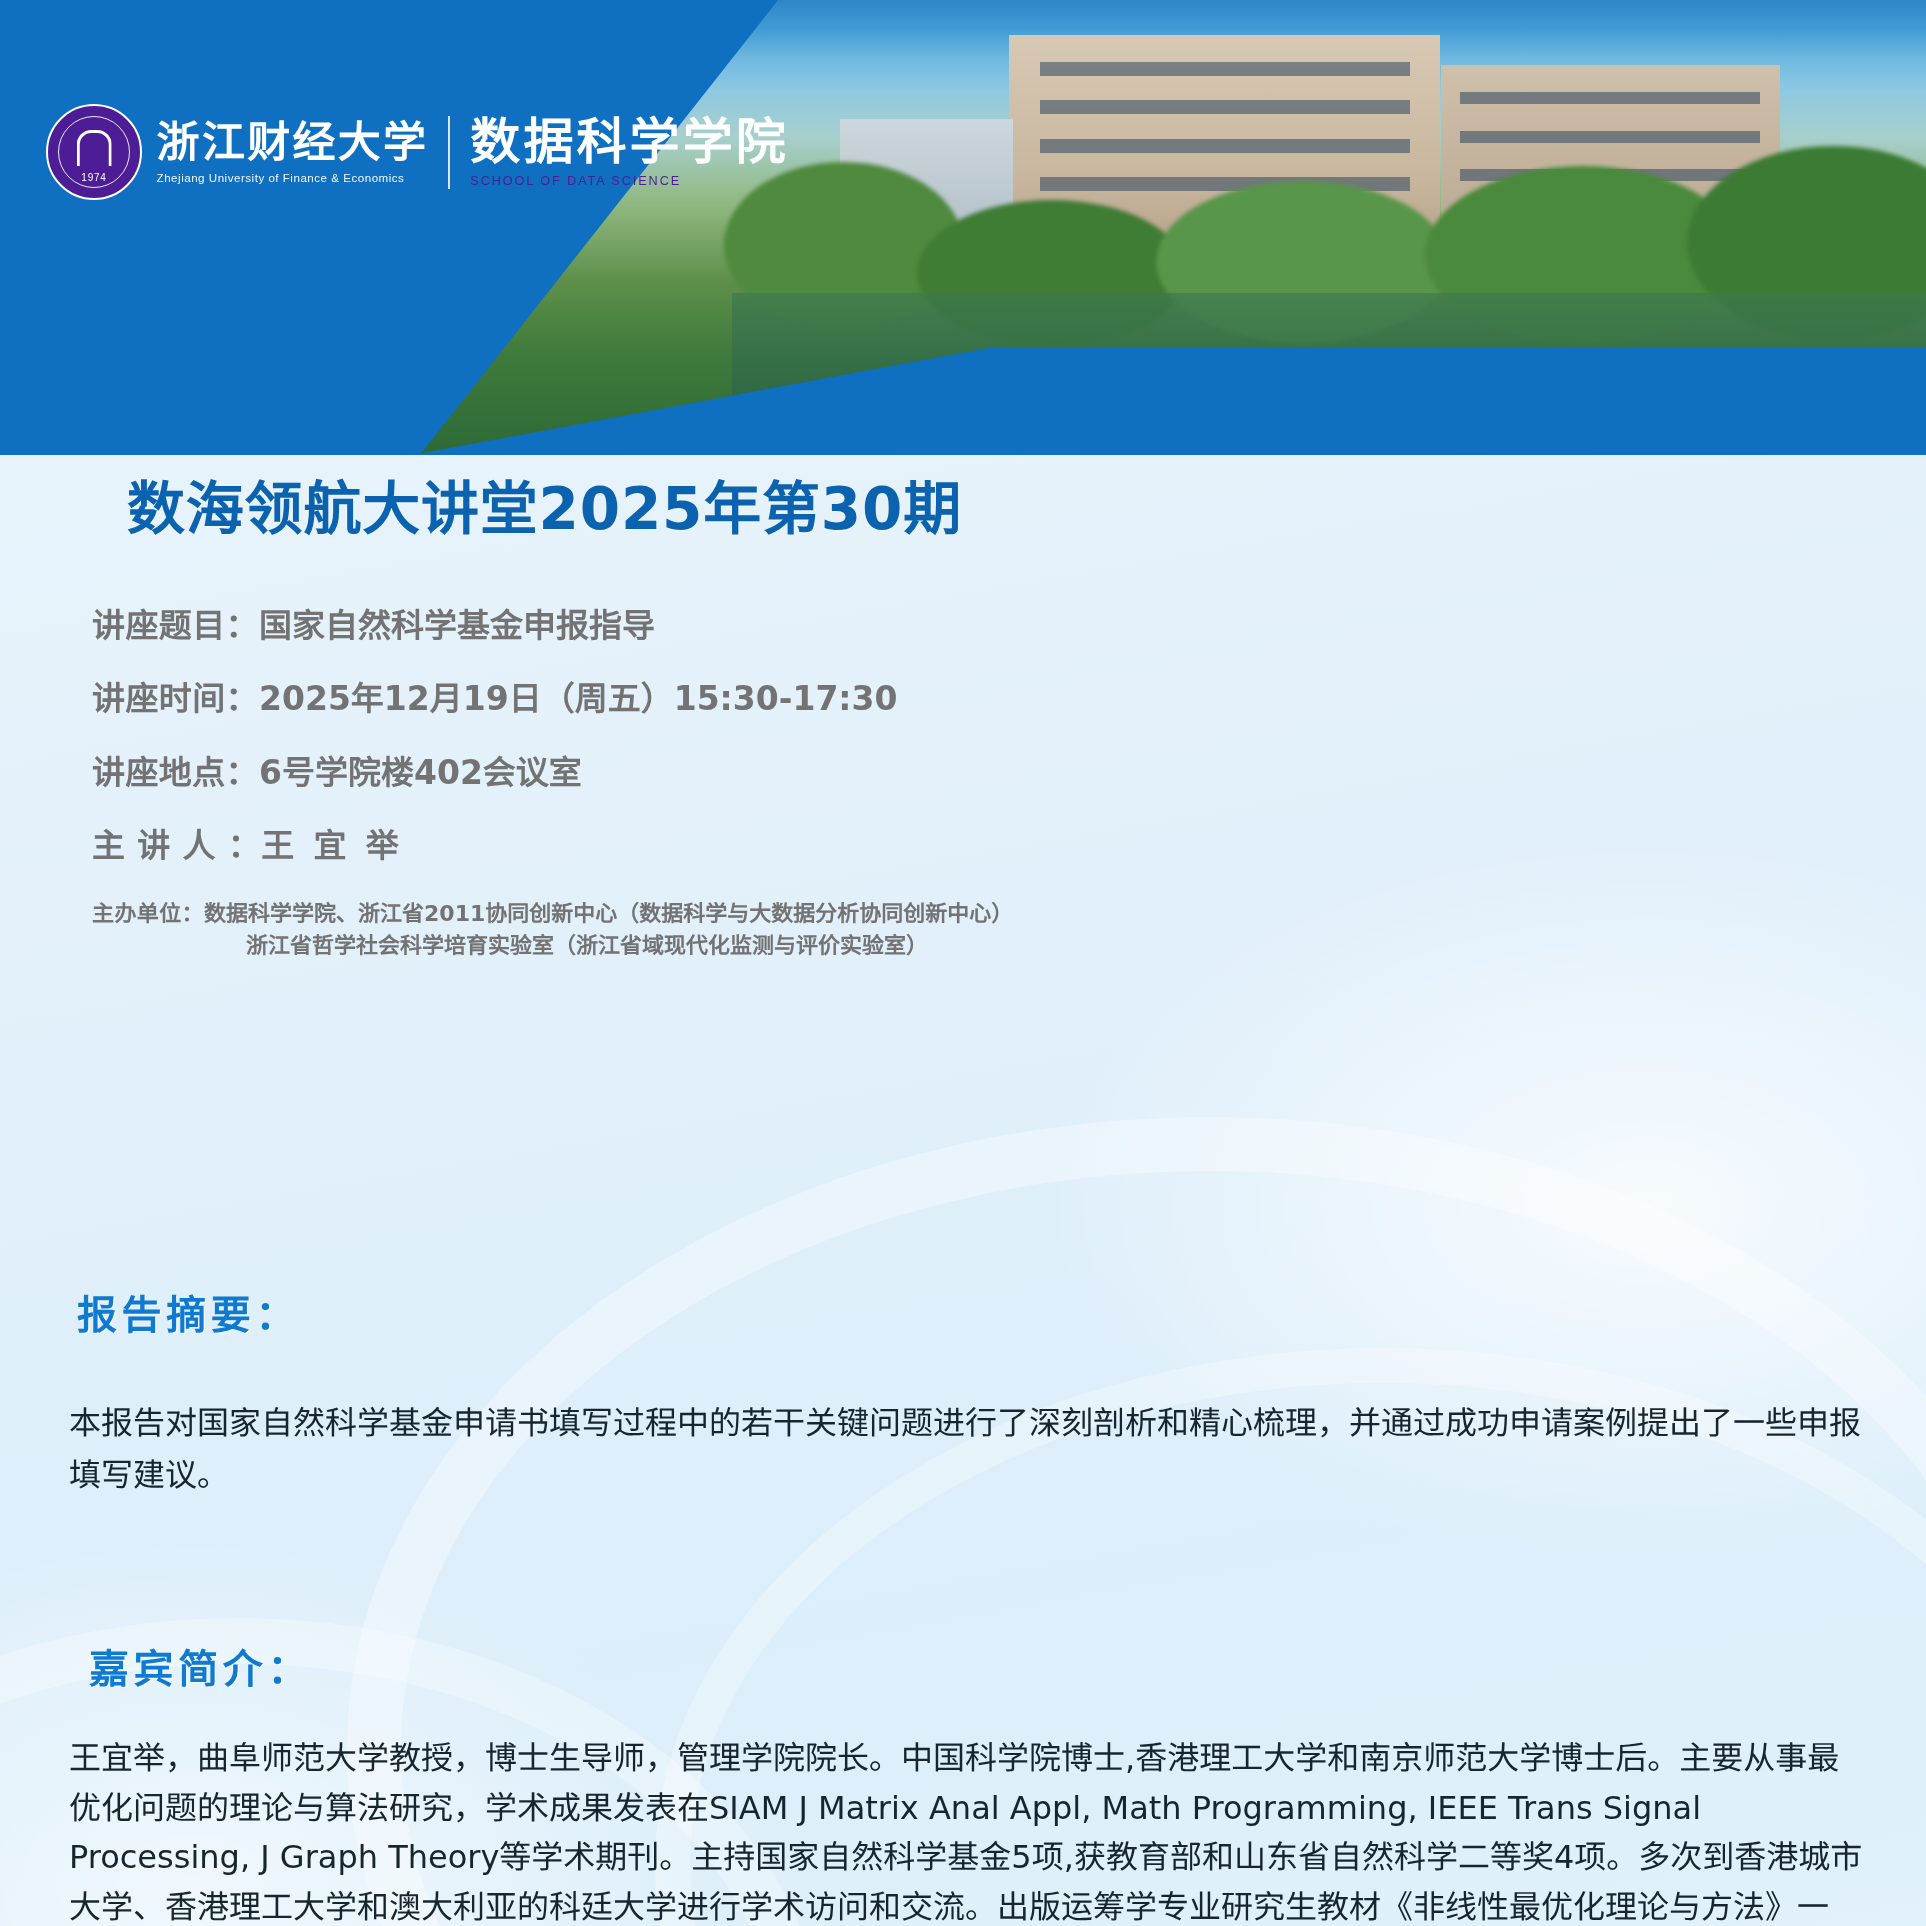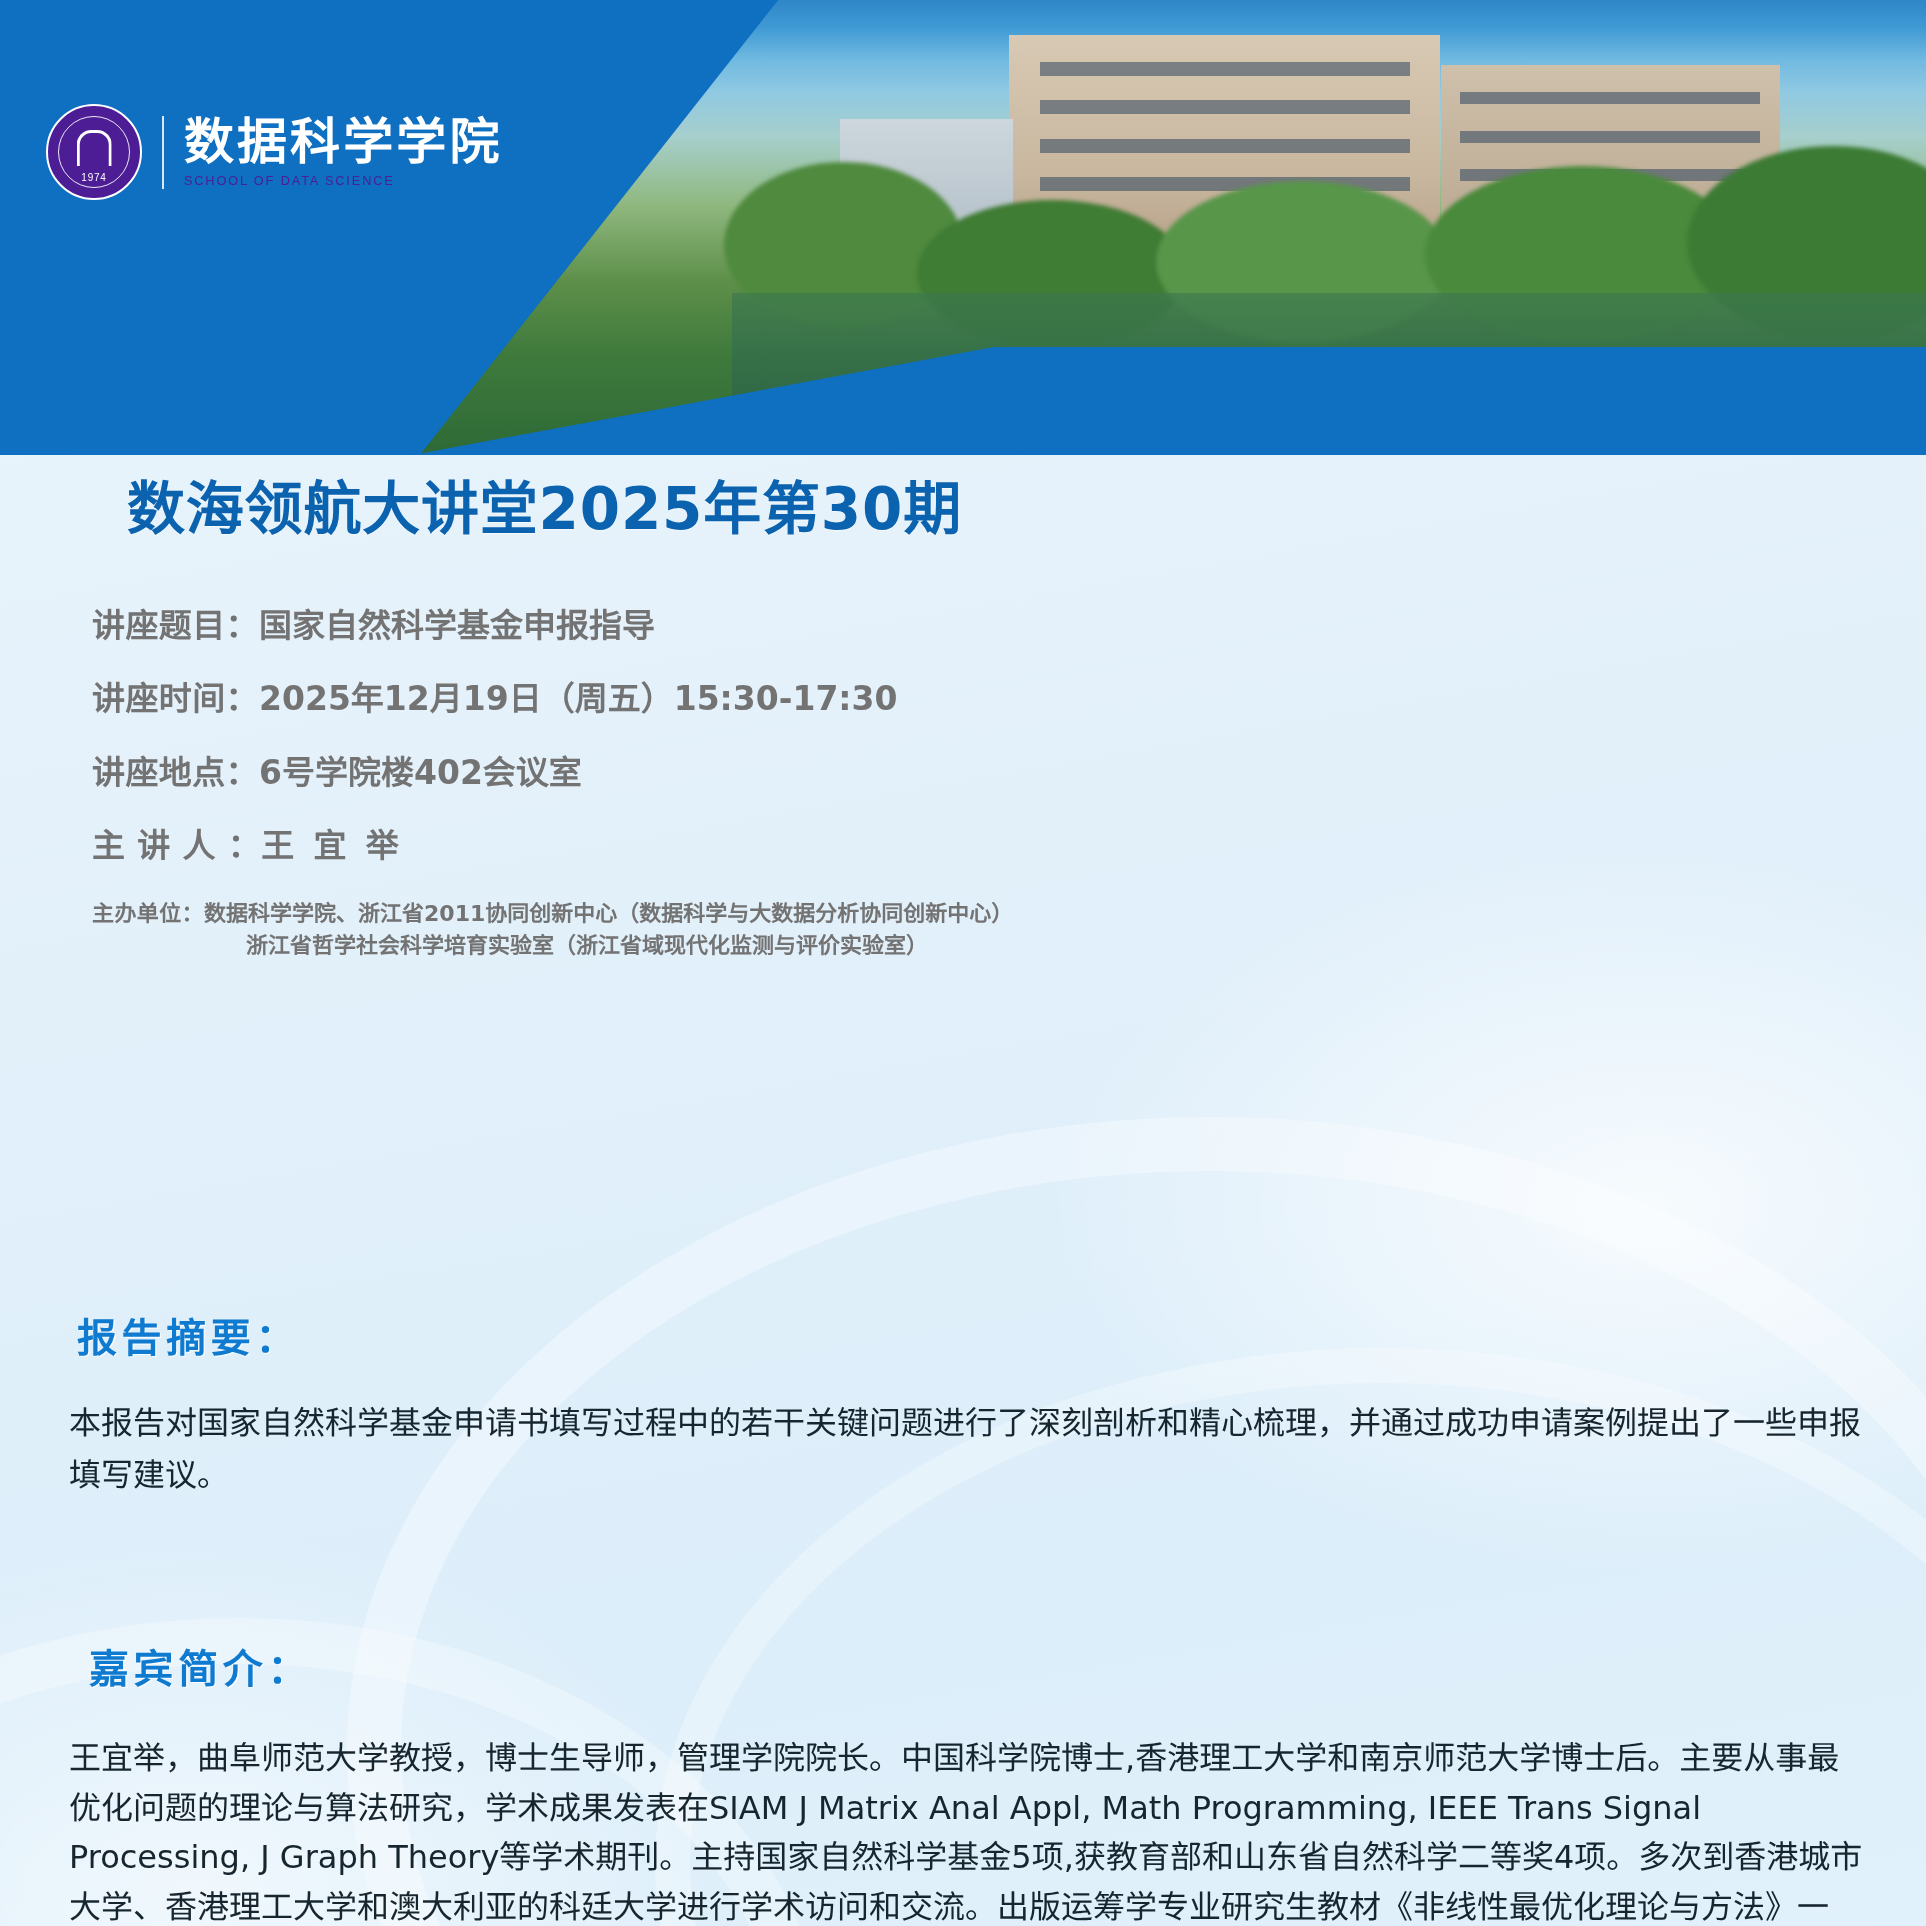--- a/index.html
+++ b/index.html
@@ -204,21 +204,21 @@
   .sec-head {
     position: absolute;
     z-index: 7;
     font-size: 40px;
     font-weight: bold;
     color: #0e7ad0;
     letter-spacing: 4.6px;
     font-family: "DejaVu Serif", serif;
     text-shadow: 1.2px 1.2px 0 rgba(255,255,255,0.85);
   }
-  .sec-abstract { left: 77px; top: 1283px; margin-top: 23px; }
+  .sec-abstract { left: 77px; top: 1283px; }
   .sec-bio { left: 89px; top: 1637px; }
 
   .body-text {
     position: absolute;
     z-index: 7;
     color: #16252e;
     font-size: 32px;
     line-height: 1.62;
     font-family: "DejaVu Sans", sans-serif;
     width: 1795px;
@@ -262,20 +262,24 @@
     <path d="M1040,1180 L2060,1180 L2160,1040 L5031,1040 L5031,1180 Z" fill="#0f6fc0" opacity="0"></path>
     <path d="M1070,1180 L5031,1180 L5031,900 L2580,900 Z" fill="#0f6fc0"></path>
     <path d="M2580,900 L5031,900 L5031,760 L3120,760 Z" fill="#1278c6" opacity="0.0"></path>
   </svg>
 
   <div class="logo-wrap">
     <div class="logo-seal">
       <div class="seal-mark"></div>
       <div class="seal-year">1974</div>
     </div>
+    <div class="logo-text">
+      <div class="logo-cn">浙江财经大学</div>
+      <div class="logo-en">Zhejiang University of Finance &amp; Economics</div>
+    </div>
     <div class="logo-div"></div>
     <div>
       <div class="logo-school-cn">数据科学学院</div>
       <div class="logo-school-en">SCHOOL OF DATA SCIENCE</div>
     </div>
   </div>
 </div>
 
 <div class="main-title">数海领航大讲堂2025年第30期</div>
 

